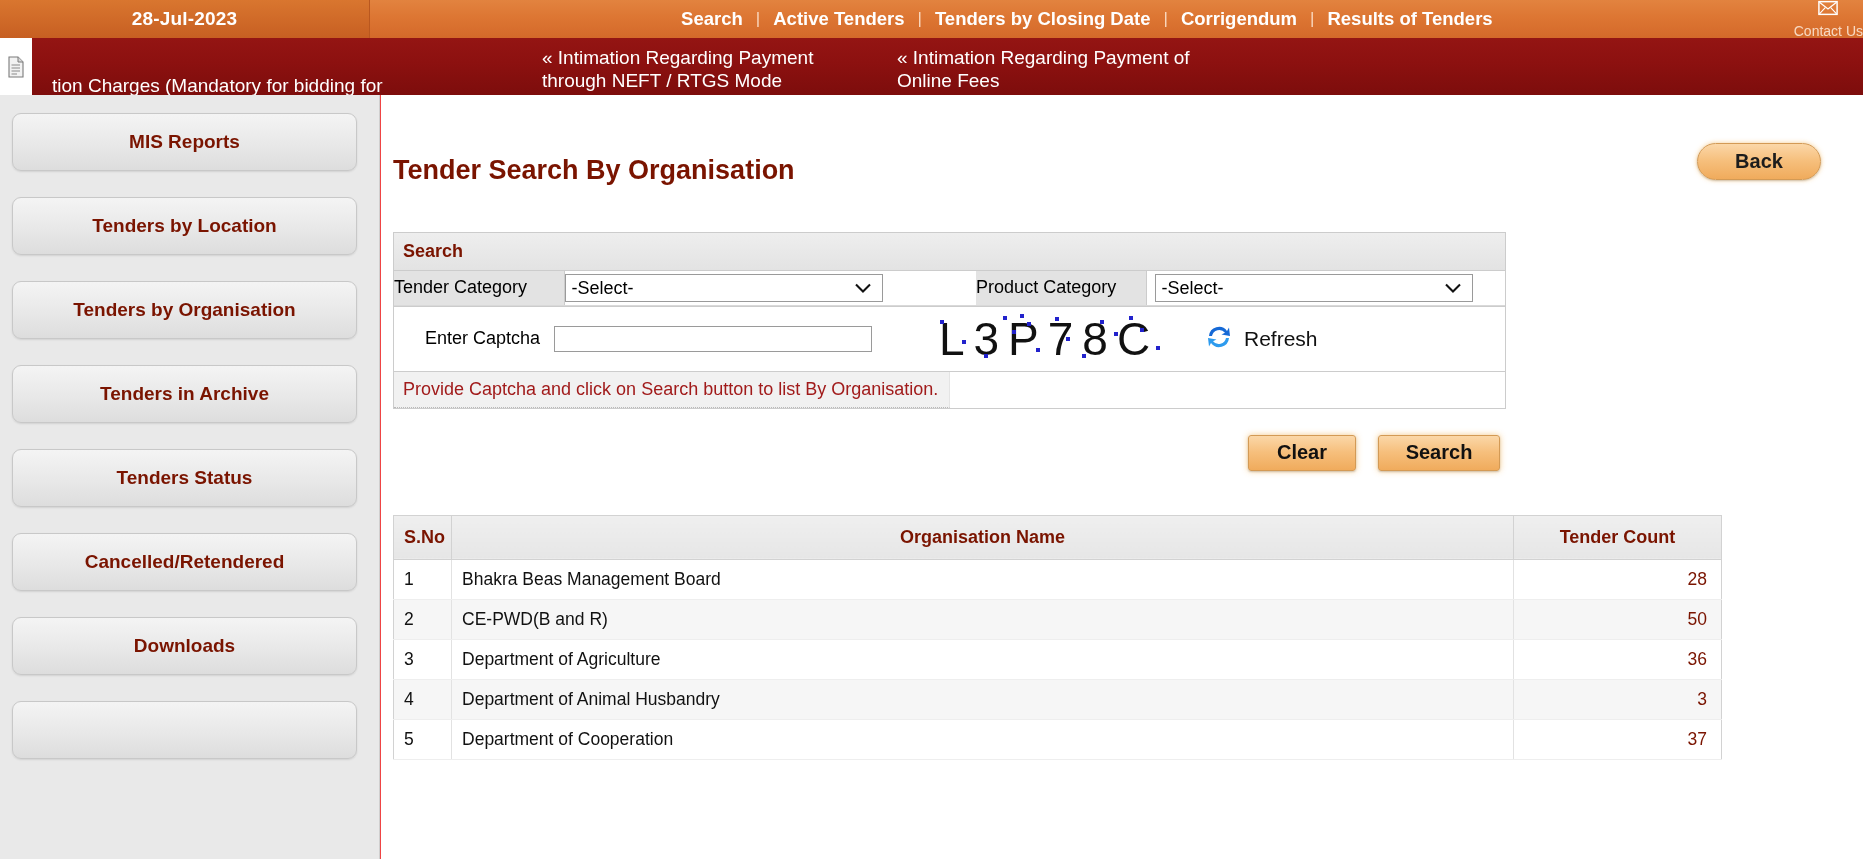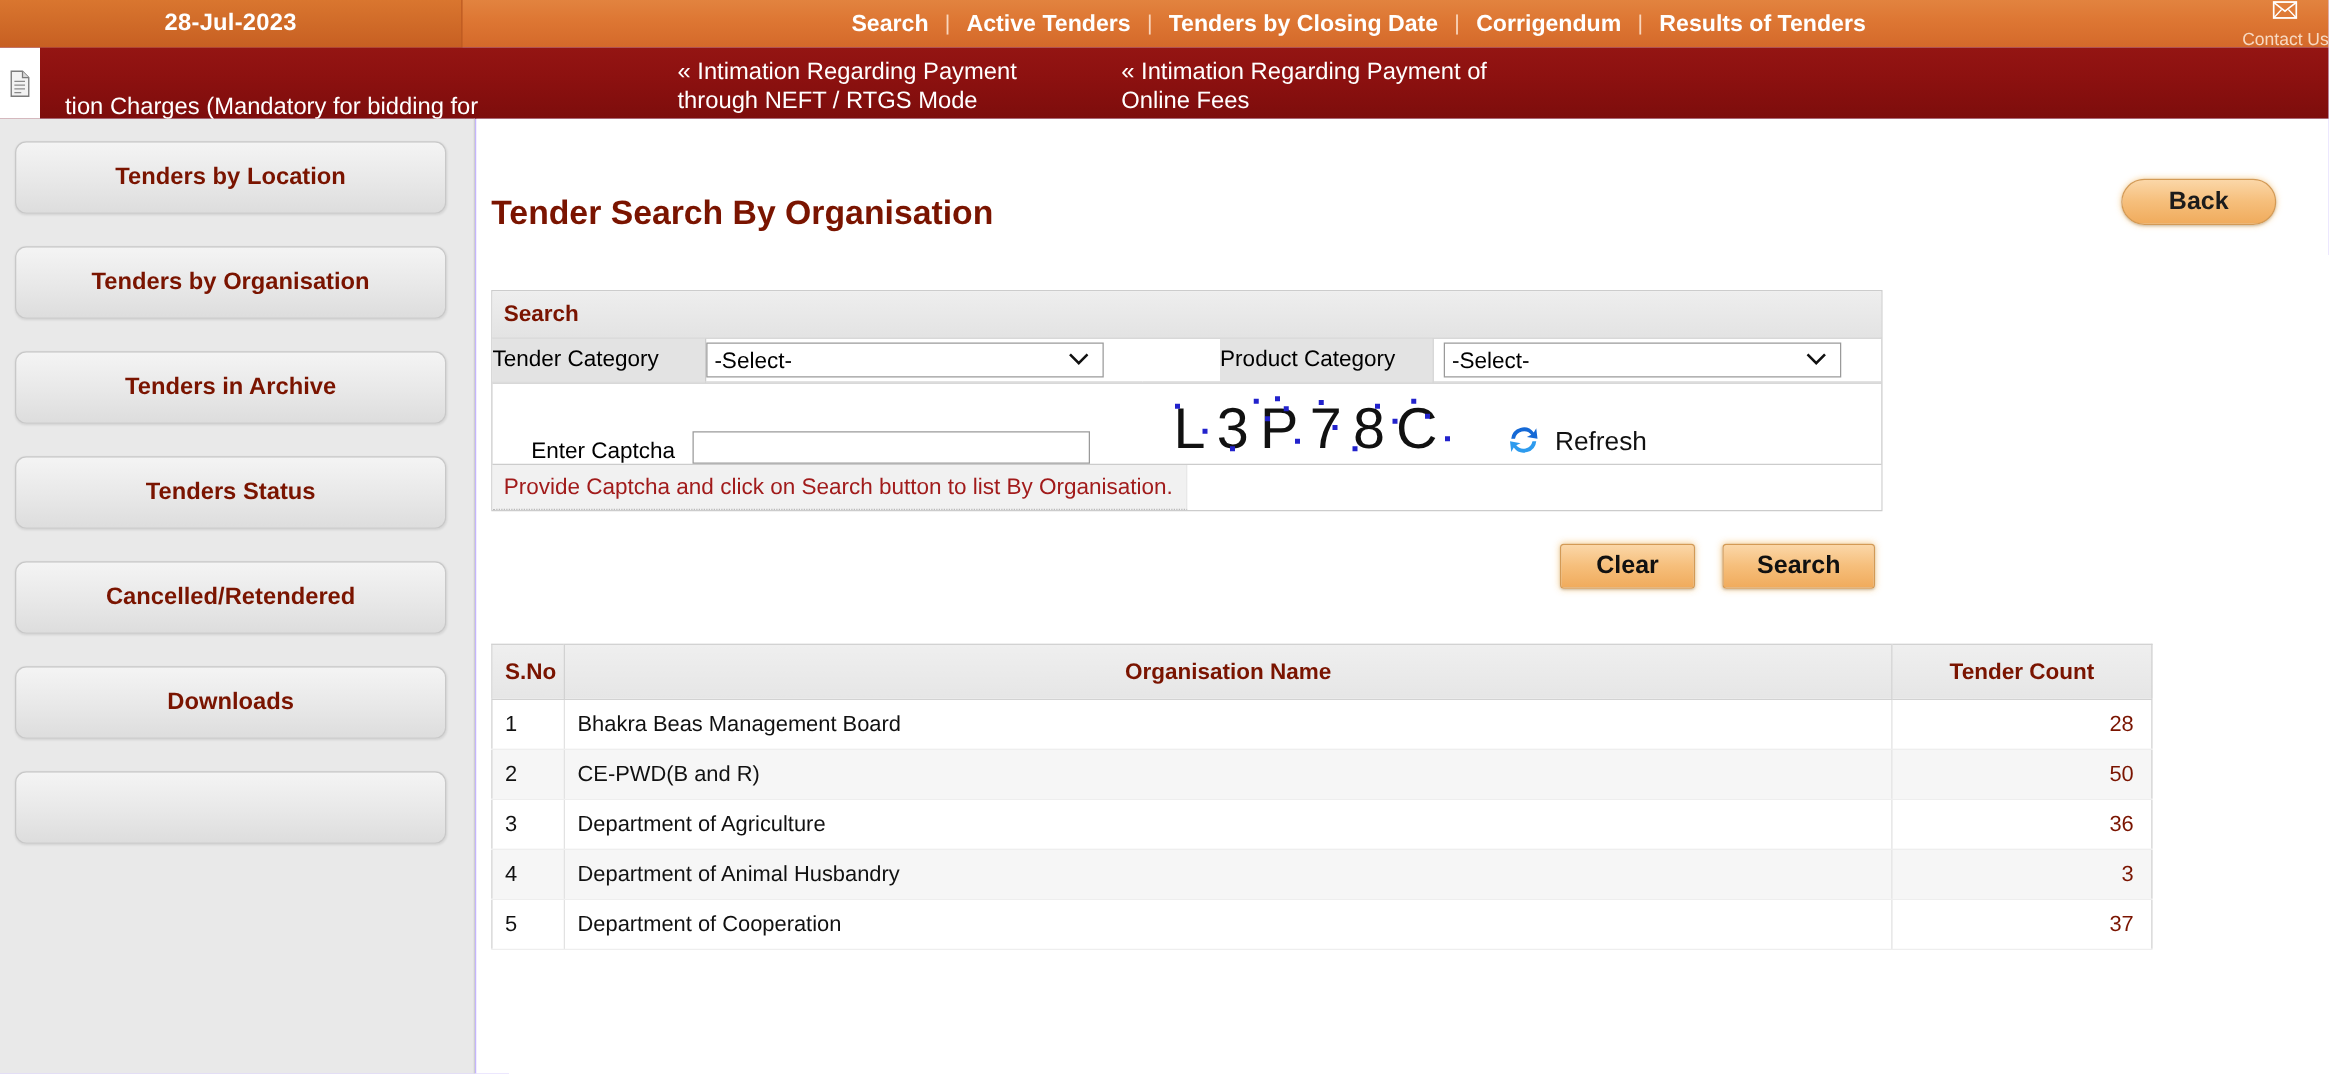--- a/index.html
+++ b/index.html
@@ -4,21 +4,21 @@
 <title>Tender Search By Organisation</title>
 <style>
   * { box-sizing: border-box; }
   html, body {
     margin: 0; padding: 0;
     width: 1863px; height: 859px;
     overflow: hidden;
     background: #ffffff;
     font-family: "Liberation Sans", sans-serif;
   }
-  #page { position: relative; width: 1863px; height: 859px; overflow: hidden; background:#c4b5fd; }
+  #page { position: relative; width: 1863px; height: 859px; overflow: hidden; background:#ef4444; }
 
   
   .topbar {
     position: absolute; top: 0; left: 0; width: 1863px; height: 38px;
     background: linear-gradient(180deg,#e2833f 0%,#dd7633 45%,#d4692a 100%);
     display: flex; align-items: center;
   }
   .topbar-date {
     width: 370px; height: 38px;
     background: linear-gradient(180deg,#d9762f 0%,#c75f22 100%);
@@ -126,21 +126,21 @@
     -webkit-appearance:none; appearance:none;
   }
   .selwrap { position: relative; display:inline-block; }
   .selwrap .chev {
     position:absolute; right:12px; top:50%; transform: translateY(-50%);
     pointer-events:none;
   }
   .spacer-cell { width: 62px; border-bottom:1px solid #d9d9d9; }
 
   .captcha-row { border-top: 1px solid #cccccc; }
-  .captcha-inner { display:flex; align-items:flex-end; height: 64px; }
+  .captcha-inner { display:flex; align-items:center; height: 64px; }
   .cap-label { width: 160px; text-align:right; font-size:18px; padding-right:14px; color:#000; }
   .cap-input {
     width: 318px; height: 26px; border:1px solid #9a9a9a; background:#fff;
     font-size:17px; font-family:"Liberation Sans", sans-serif; padding-left:4px;
   }
   .cap-img {
     margin-left: 52px; width: 250px; height: 58px; position: relative;
     display:flex; align-items:center; justify-content:center;
   }
   .cap-text {
@@ -260,20 +260,23 @@
       </svg>
     </div>
     <div class="notice-track">
       <a href="#" class="notice-item n1" style="color:#fff;text-decoration:none;margin-top:28px;">tion Charges (Mandatory for bidding for</a>
       <a href="#" class="notice-item n2" style="color:#fff;text-decoration:none;">« Intimation Regarding Payment through NEFT / RTGS Mode</a>
       <a href="#" class="notice-item n3" style="color:#fff;text-decoration:none;">« Intimation Regarding Payment of Online Fees</a>
     </div>
   </div>
 
   <div class="sidebar">
+    <div class="side-btn">
+      <span>MIS Reports</span>
+    </div>
     <div class="side-btn">
       <span>Tenders by Location</span>
     </div>
     <div class="side-btn">
       <span>Tenders by Organisation</span>
     </div>
     <div class="side-btn">
       <span>Tenders in Archive</span>
     </div>
     <div class="side-btn">

